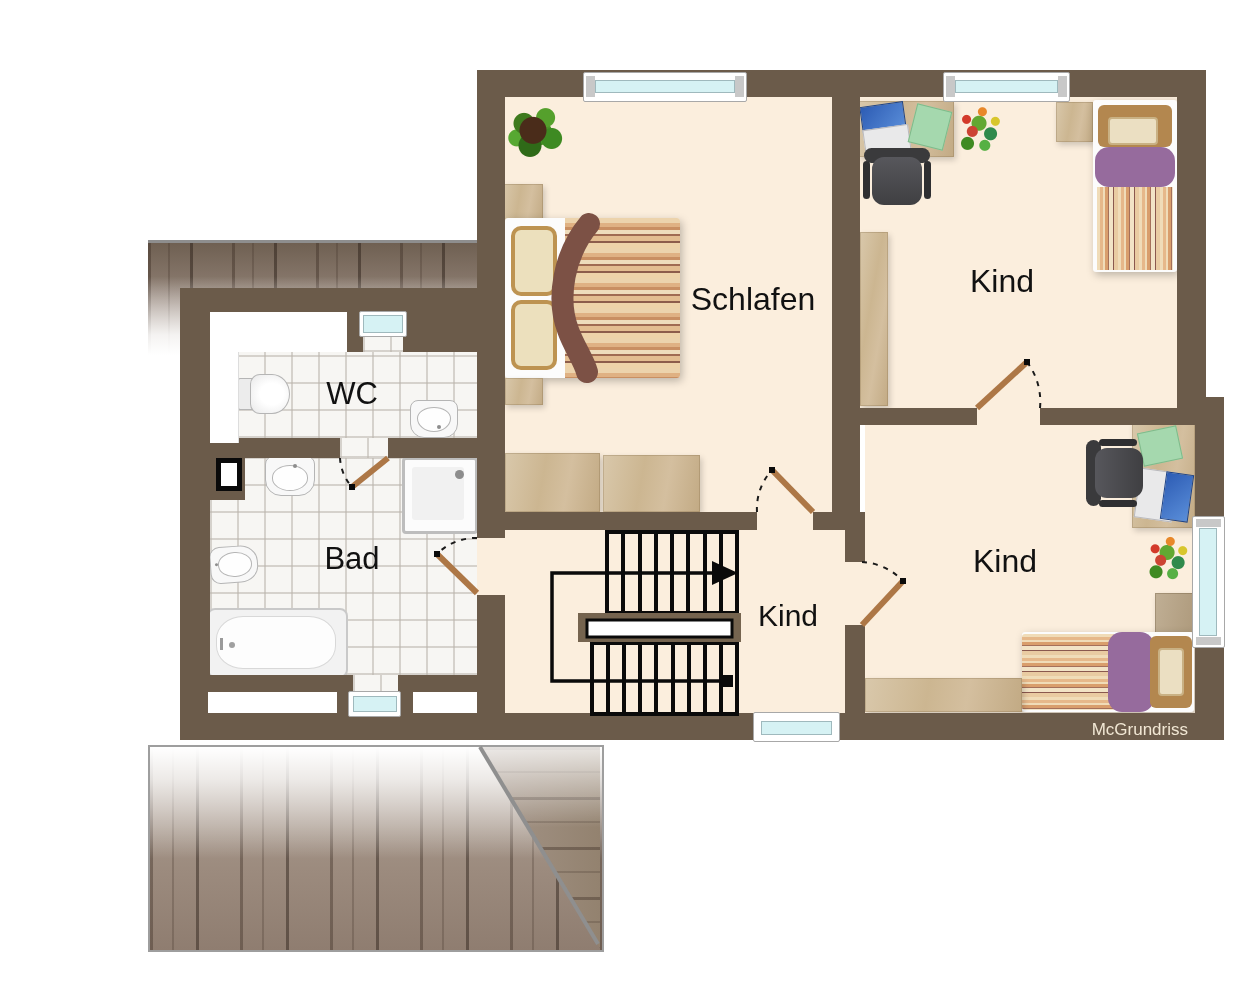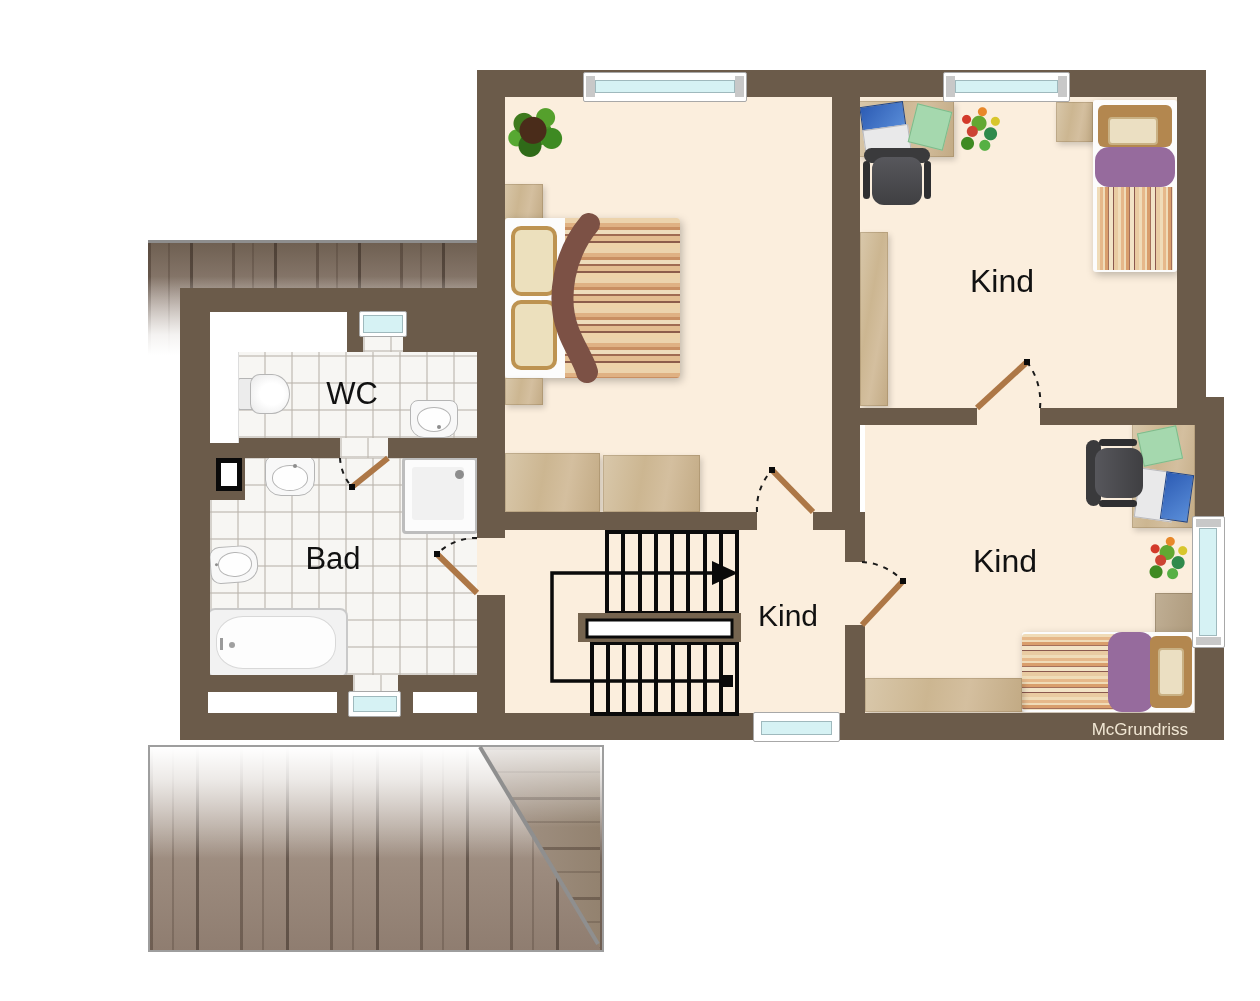--- a/index.html
+++ b/index.html
@@ -287,19 +287,20 @@
     <rect x="769" y="467" width="6" height="6" fill="#0a0a0a"></rect>
     <path class="arc" d="M 1040 408 A 66 66 0 0 0 1027 362"></path>
     <path class="leaf" d="M 977 408 L 1027 362"></path>
     <rect x="1024" y="359" width="6" height="6" fill="#0a0a0a"></rect>
     <path class="arc" d="M 862 562 A 61 61 0 0 1 903 581"></path>
     <path class="leaf" d="M 862 625 L 903 581"></path>
     <rect x="900" y="578" width="6" height="6" fill="#0a0a0a"></rect>
   </svg>
 
   <div class="lbl" style="left:292px;top:376px;width:120px;height:36px;font-size:31px;">WC</div>
-  <div class="lbl" style="left:273px;top:541px;width:120px;height:36px;font-size:31px;">Bad</div>
+  <div class="lbl" style="left:292px;top:541px;width:120px;height:36px;font-size:31px;">Bad</div>
+  <div class="lbl" style="left:643px;top:281px;width:220px;height:36px;font-size:32px;">Schlafen</div>
   <div class="lbl" style="left:942px;top:263px;width:120px;height:36px;font-size:32px;">Kind</div>
   <div class="lbl" style="left:945px;top:543px;width:120px;height:36px;font-size:32px;">Kind</div>
   <div class="lbl" style="left:738px;top:599px;width:100px;height:34px;font-size:30px;">Kind</div>
   <div class="watermark" style="left:1038px;top:720px;width:150px;height:20px;font-size:17px;">McGrundriss</div>
 
 </div>
 
 </body></html>

